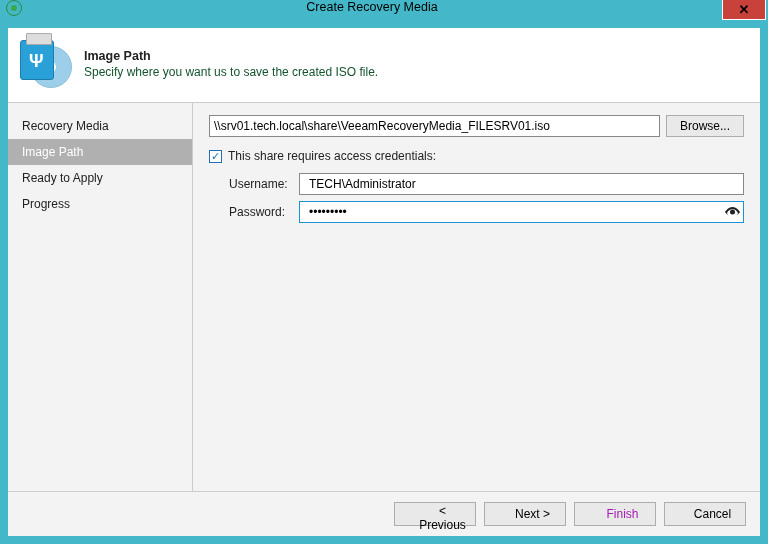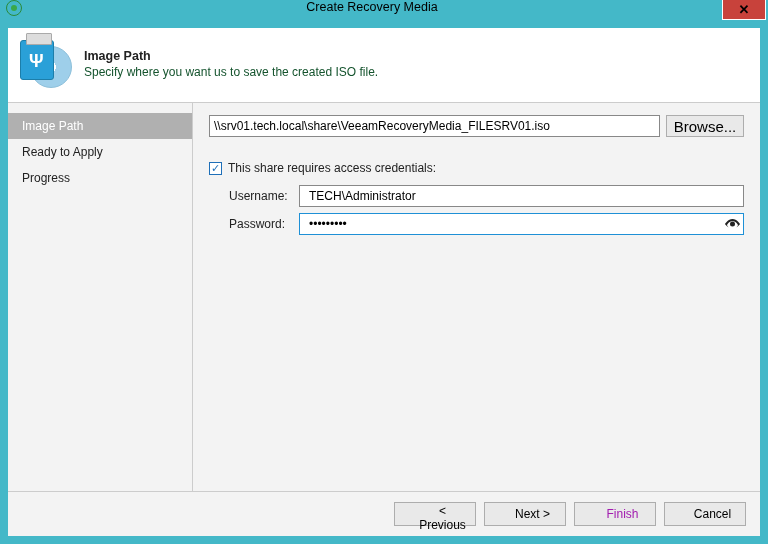--- a/index.html
+++ b/index.html
@@ -116,34 +116,34 @@
   .side-item.active {
     background: #b0b0b0;
     color: #fff;
   }
   .content {
     flex: 1;
     padding: 12px 16px 12px 16px;
     position: relative;
   }
   .lbl { font-size:12px; margin-bottom:4px; }
-  .row { display:flex; gap:6px; margin-bottom:24px; align-items:center;}
+  .row { display:flex; gap:6px; margin-bottom:12px; align-items:center;}
   input[type=text], input[type=password] {
     font-family: inherit;
     font-size: 12px;
     padding: 2px 4px;
     border: 1px solid #888;
     background:#fff;
     height: 22px;
   }
   .path-input { flex:1; }
   .browse-btn {
     width: 78px; height:22px;
     background:#e9e9e9; border:1px solid #adadad;
-    font-size:15px; cursor:default;
+    font-size:12px; cursor:default;
   }
   .chk-row { display:flex; align-items:center; gap:6px; margin: 10px 0 10px 0;}
   .chk {
     width:13px;height:13px; border:1px solid #1e6fb8; background:#fff;
     display:flex;align-items:center;justify-content:center;
     color:#1e6fb8; font-size:11px; line-height:1;
   }
   .cred-row { display:flex; align-items:center; margin-bottom:6px; }
   .cred-label { width:90px; text-align:left; padding-left:20px; font-size:12px;}
   .cred-input { flex:1; position:relative;}
@@ -188,20 +188,21 @@
           </div>
       </div>
       <div class="head-text">
         <div class="head-title">Image Path</div>
         <div class="head-sub">Specify where you want us to save the created ISO file.</div>
       </div>
     </div>
 
     <div class="body">
       <div class="sidebar">
+        <div class="side-item">Recovery Media</div>
         <div class="side-item active">Image Path</div>
         <div class="side-item">Ready to Apply</div>
         <div class="side-item">Progress</div>
       </div>
 
       <div class="content">
         <div class="row">
           <input type="text" class="path-input" value="\\srv01.tech.local\share\VeeamRecoveryMedia_FILESRV01.iso" style="">
           <button class="browse-btn">Browse...</button>
         </div>

